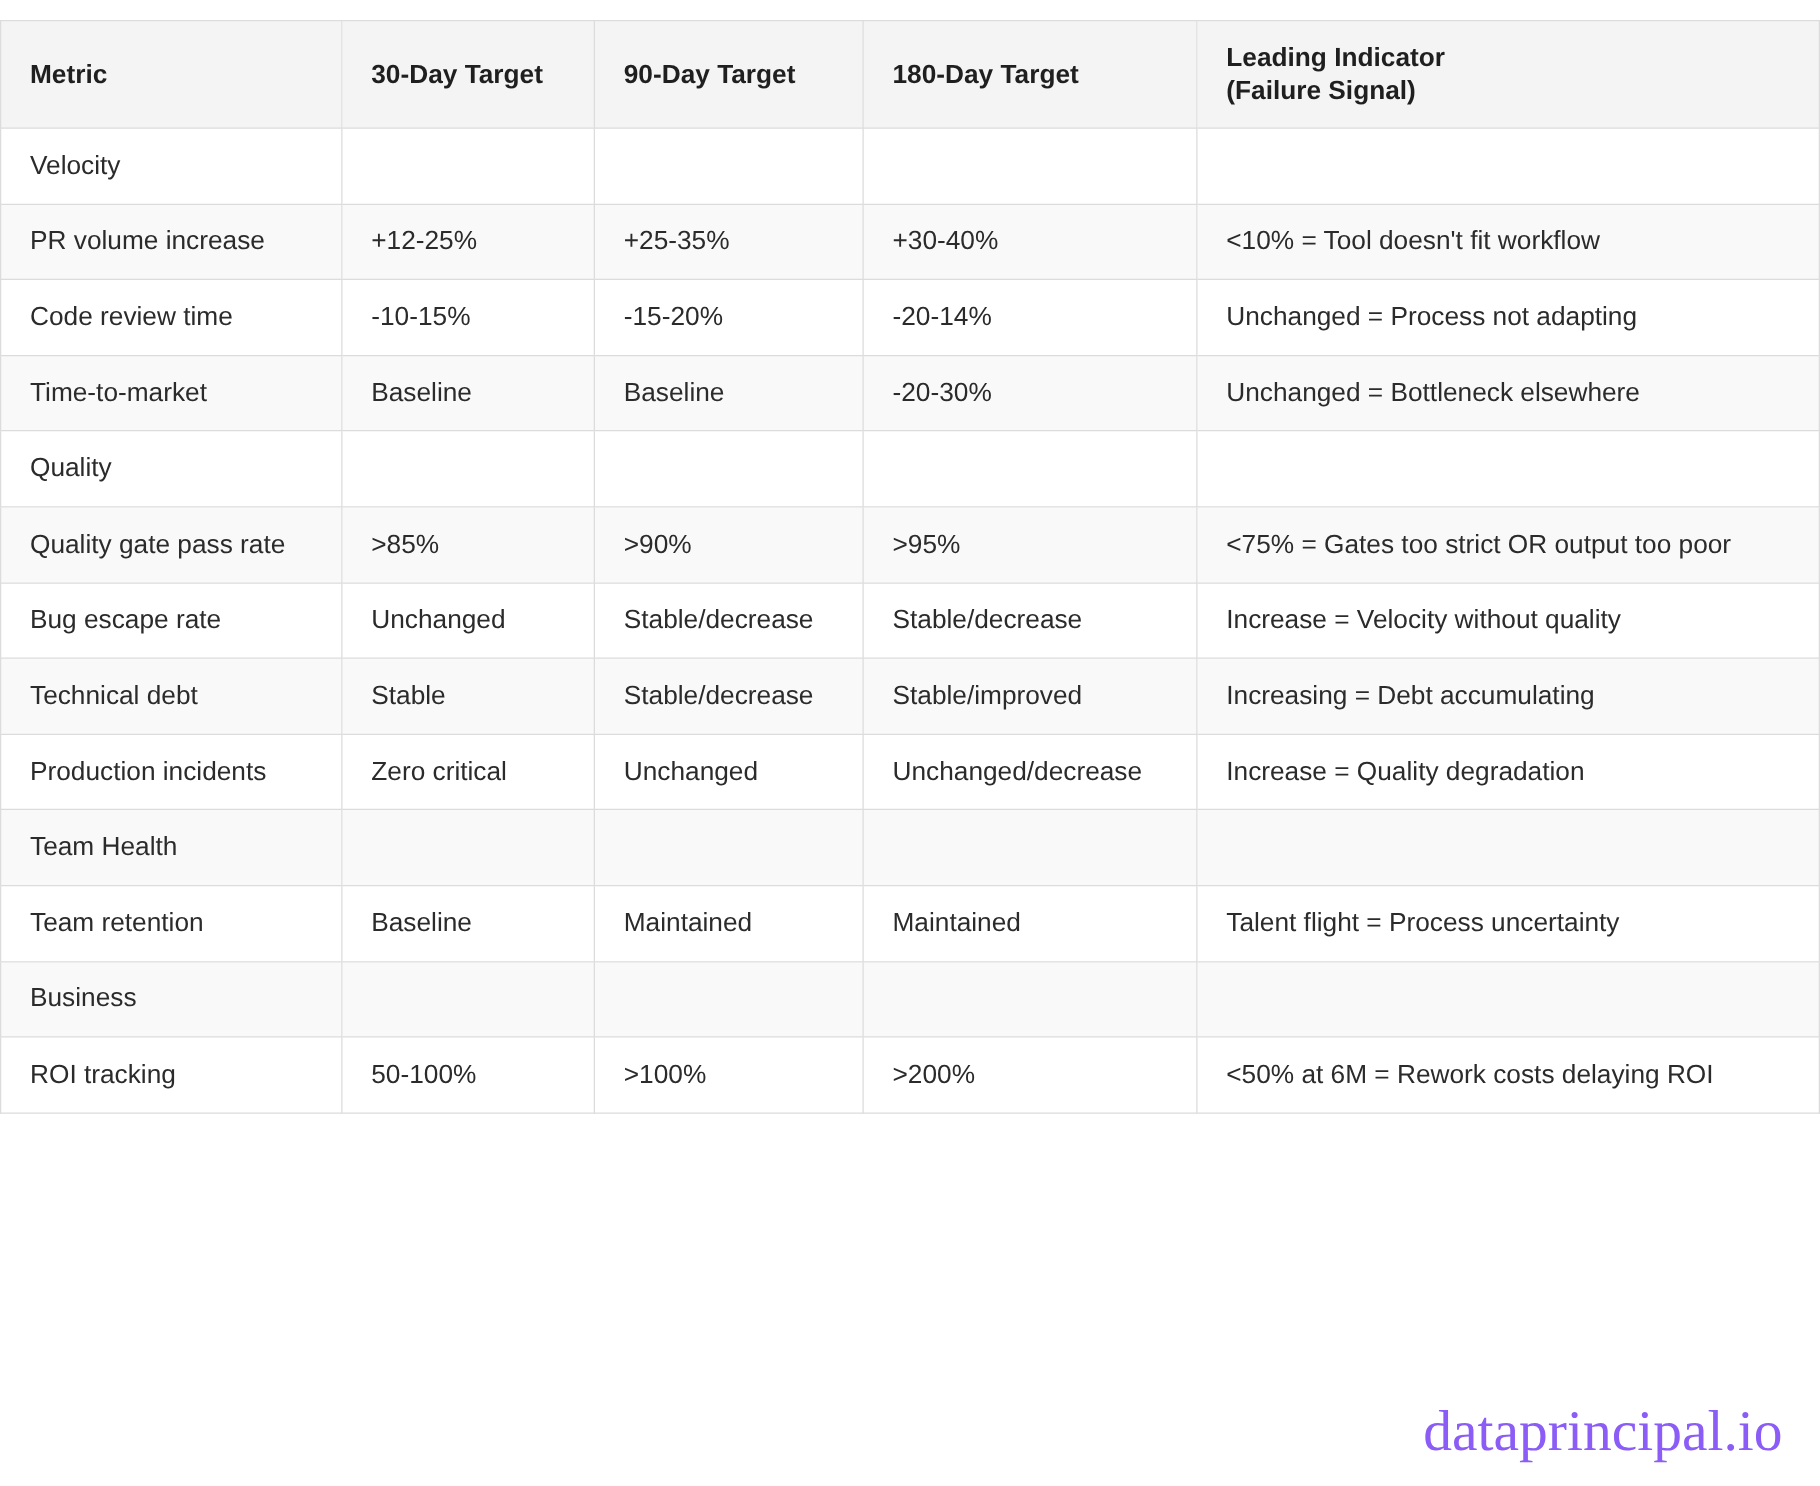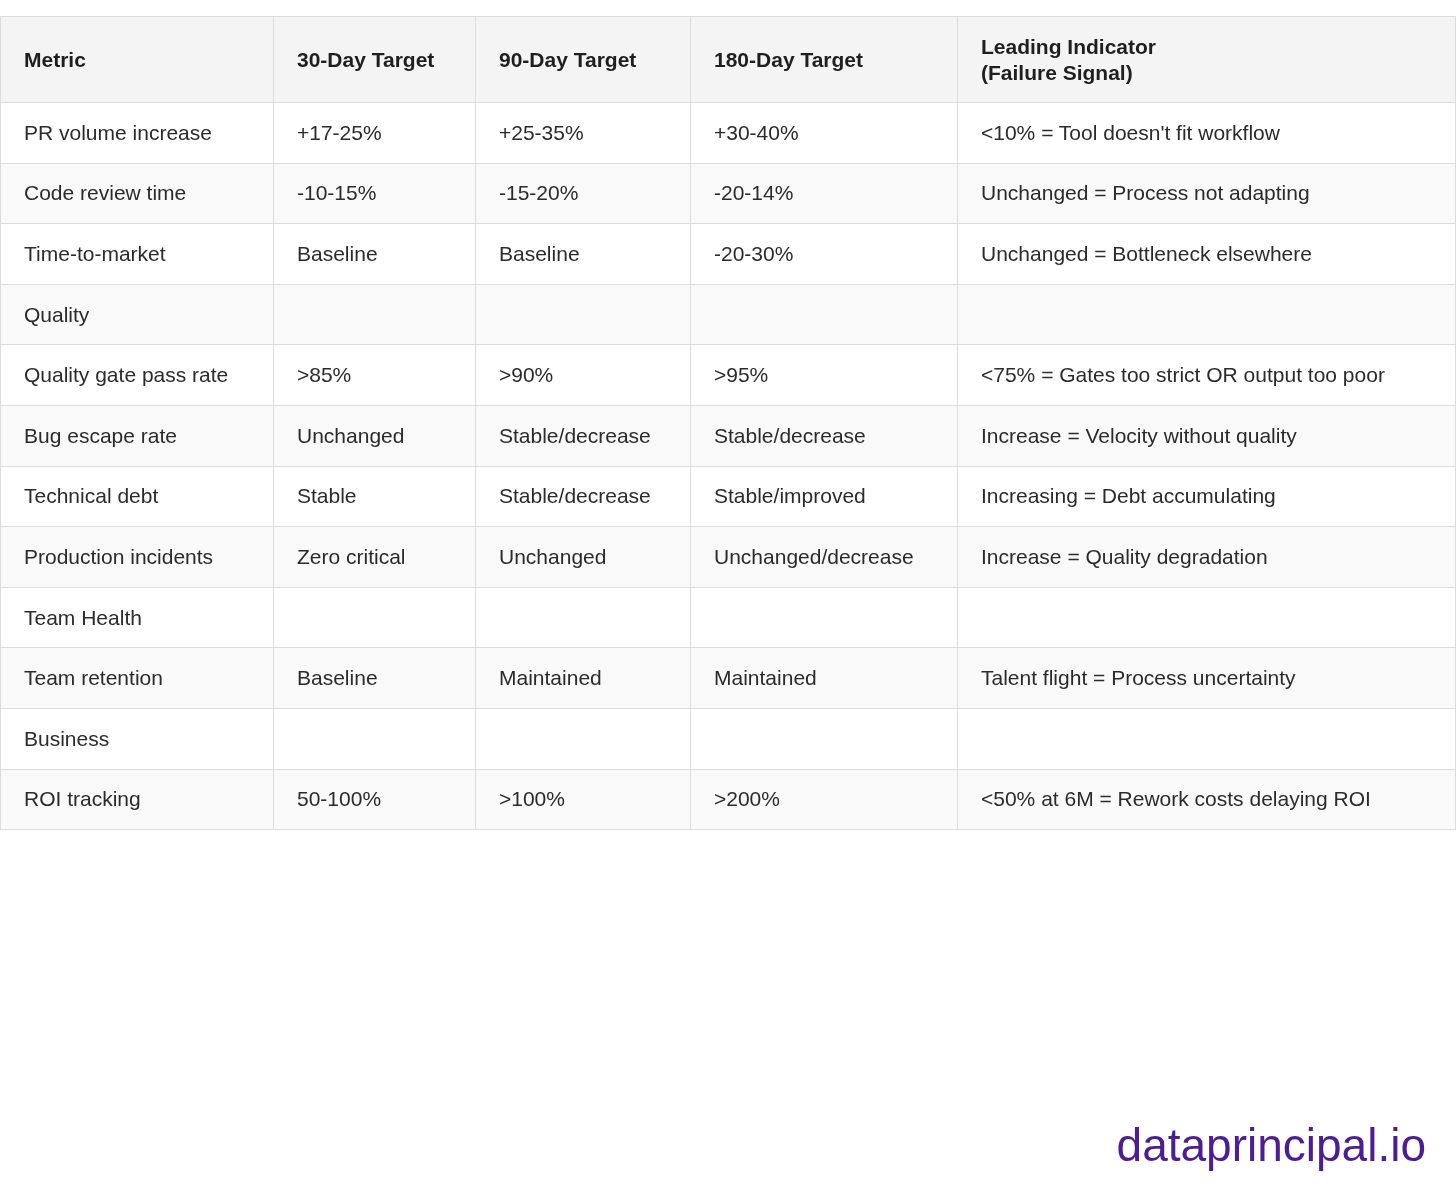--- a/index.html
+++ b/index.html
@@ -11,22 +11,22 @@
   col.c3 { width: 267px; } col.c4 { width: 498px; }
   th, td { border: 1.5px solid #dcdcdc; padding: 0 0 0 23px; text-align: left;
            vertical-align: middle; font-size: 21px; white-space: nowrap; overflow: hidden; }
   thead th { height: 85px; background: #f4f4f4; font-weight: bold; color: #1f1f1f;
              line-height: 26px; font-size: 21px; }
   thead th .line { display: block; }
   tbody td { height: 59.6px; }
   tbody tr:nth-child(odd) td { background: #ffffff; }
   tbody tr:nth-child(even) td { background: #f9f9f9; }
   .cover { position: absolute; left: 550px; top: 1098px; width: 906px; height: 91px; background: #ffffff; }
-  .watermark { position: absolute; right: 30px; top: 1118px; font-size: 46px; color: #4c1d95;
-               letter-spacing: 0px; font-family: Liberation Sans, sans-serif; }
+  .watermark { position: absolute; right: 30px; top: 1118px; font-size: 46px; color: #8b5cf6;
+               letter-spacing: 0px; font-family: Liberation Serif, serif; }
 </style>
 </head>
 <body>
 
 <div class="tbl-wrap">
   <table>
     <colgroup>
         <col class="c0">
         <col class="c1">
         <col class="c2">
@@ -48,22 +48,29 @@
             <span class="line">180-Day Target</span>
           </th>
         <th>
           <span class="line">Leading Indicator</span>
           <span class="line">(Failure Signal)</span>
         </th>
       </tr>
     </thead>
     <tbody id="tbody">
         <tr>
+          <td>Velocity</td>
+          <td></td>
+          <td></td>
+          <td></td>
+          <td></td>
+        </tr>
+        <tr>
           <td>PR volume increase</td>
-          <td>+17-25%</td>
+          <td>+12-25%</td>
           <td>+25-35%</td>
           <td>+30-40%</td>
           <td>&lt;10% = Tool doesn't fit workflow</td>
         </tr>
         <tr>
           <td>Code review time</td>
           <td>-10-15%</td>
           <td>-15-20%</td>
           <td>-20-14%</td>
           <td>Unchanged = Process not adapting</td>

